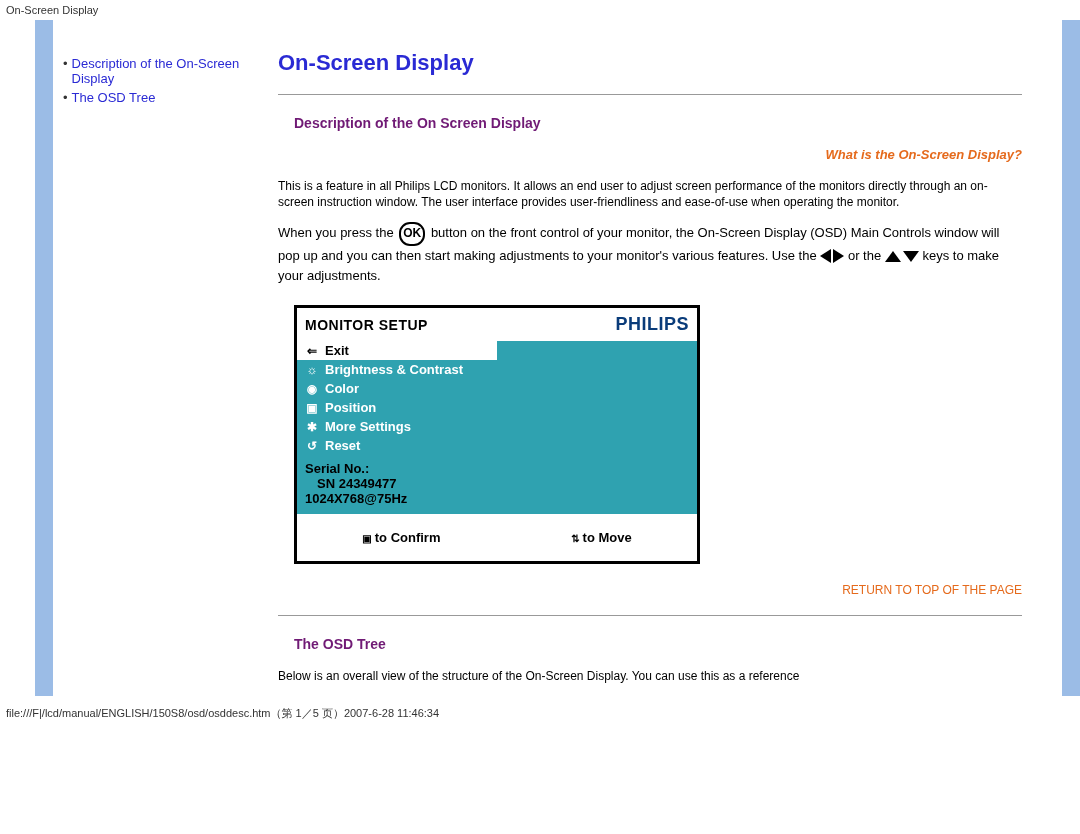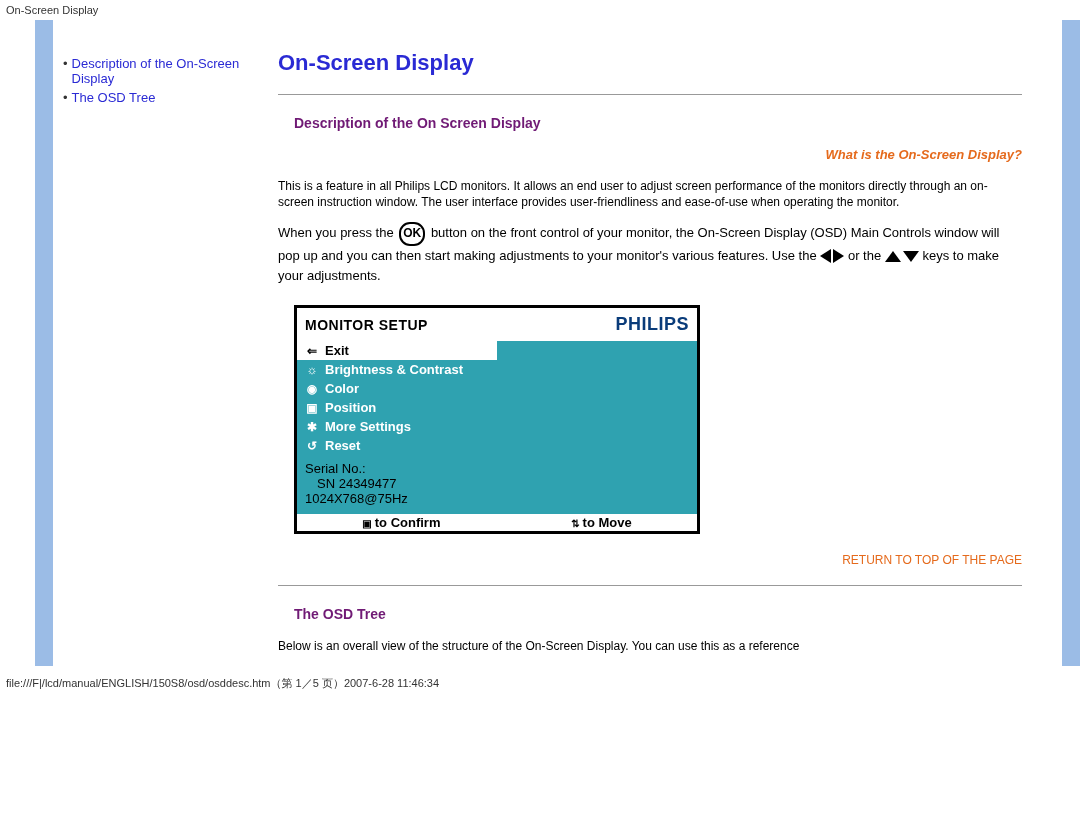--- a/index.html
+++ b/index.html
@@ -145,27 +145,27 @@
     width: 14px;
     display: inline-flex;
     justify-content: center;
     font-size: 12px;
   }
   .serial-block {
     background: #2fa2b0;
     color: #000;
     padding: 6px 8px 8px 8px;
     font-size: 13px;
-    font-weight: normal;
+    font-weight: bold;
   }
   .osd-footer {
     background: #fff;
     display: flex;
     justify-content: space-around;
-    padding: 1px 0;
+    padding: 16px 0;
     font-size: 13px;
     color: #000;
   }
   .osd-footer .tiny {
     font-size: 10px;
     margin-right: 3px;
   }
   .return-link {
     text-align: right;
     margin: 14px 0;

